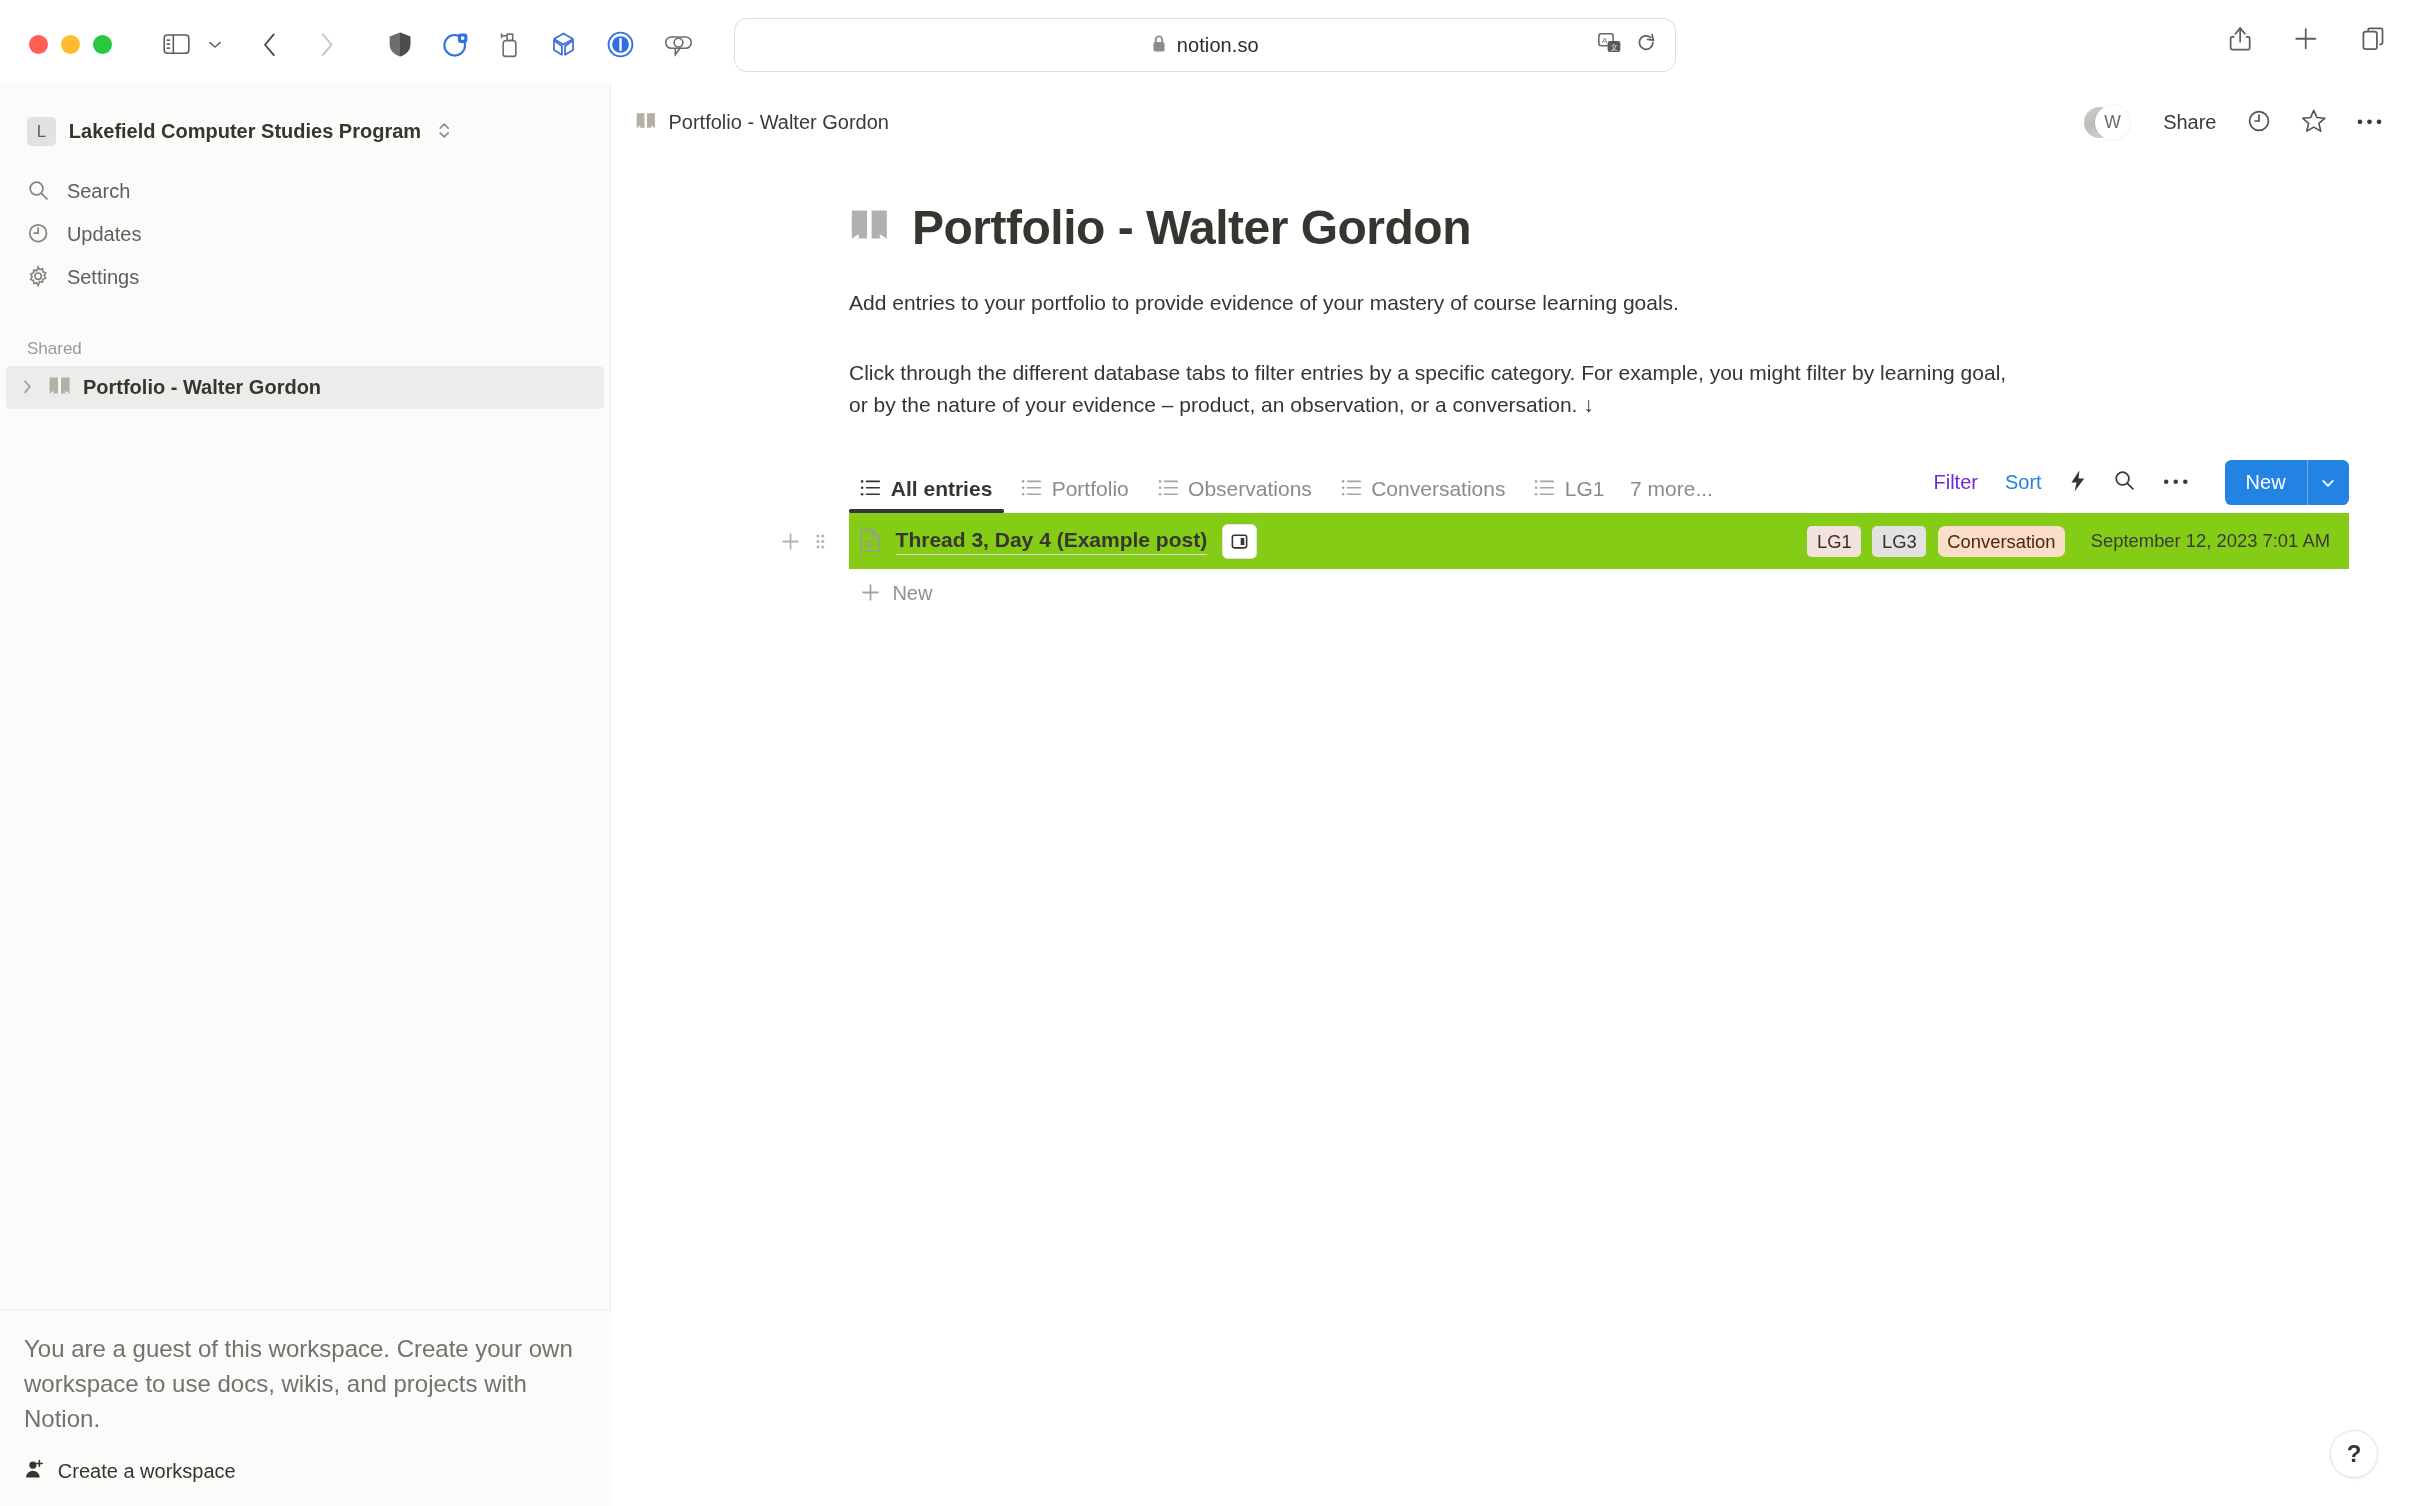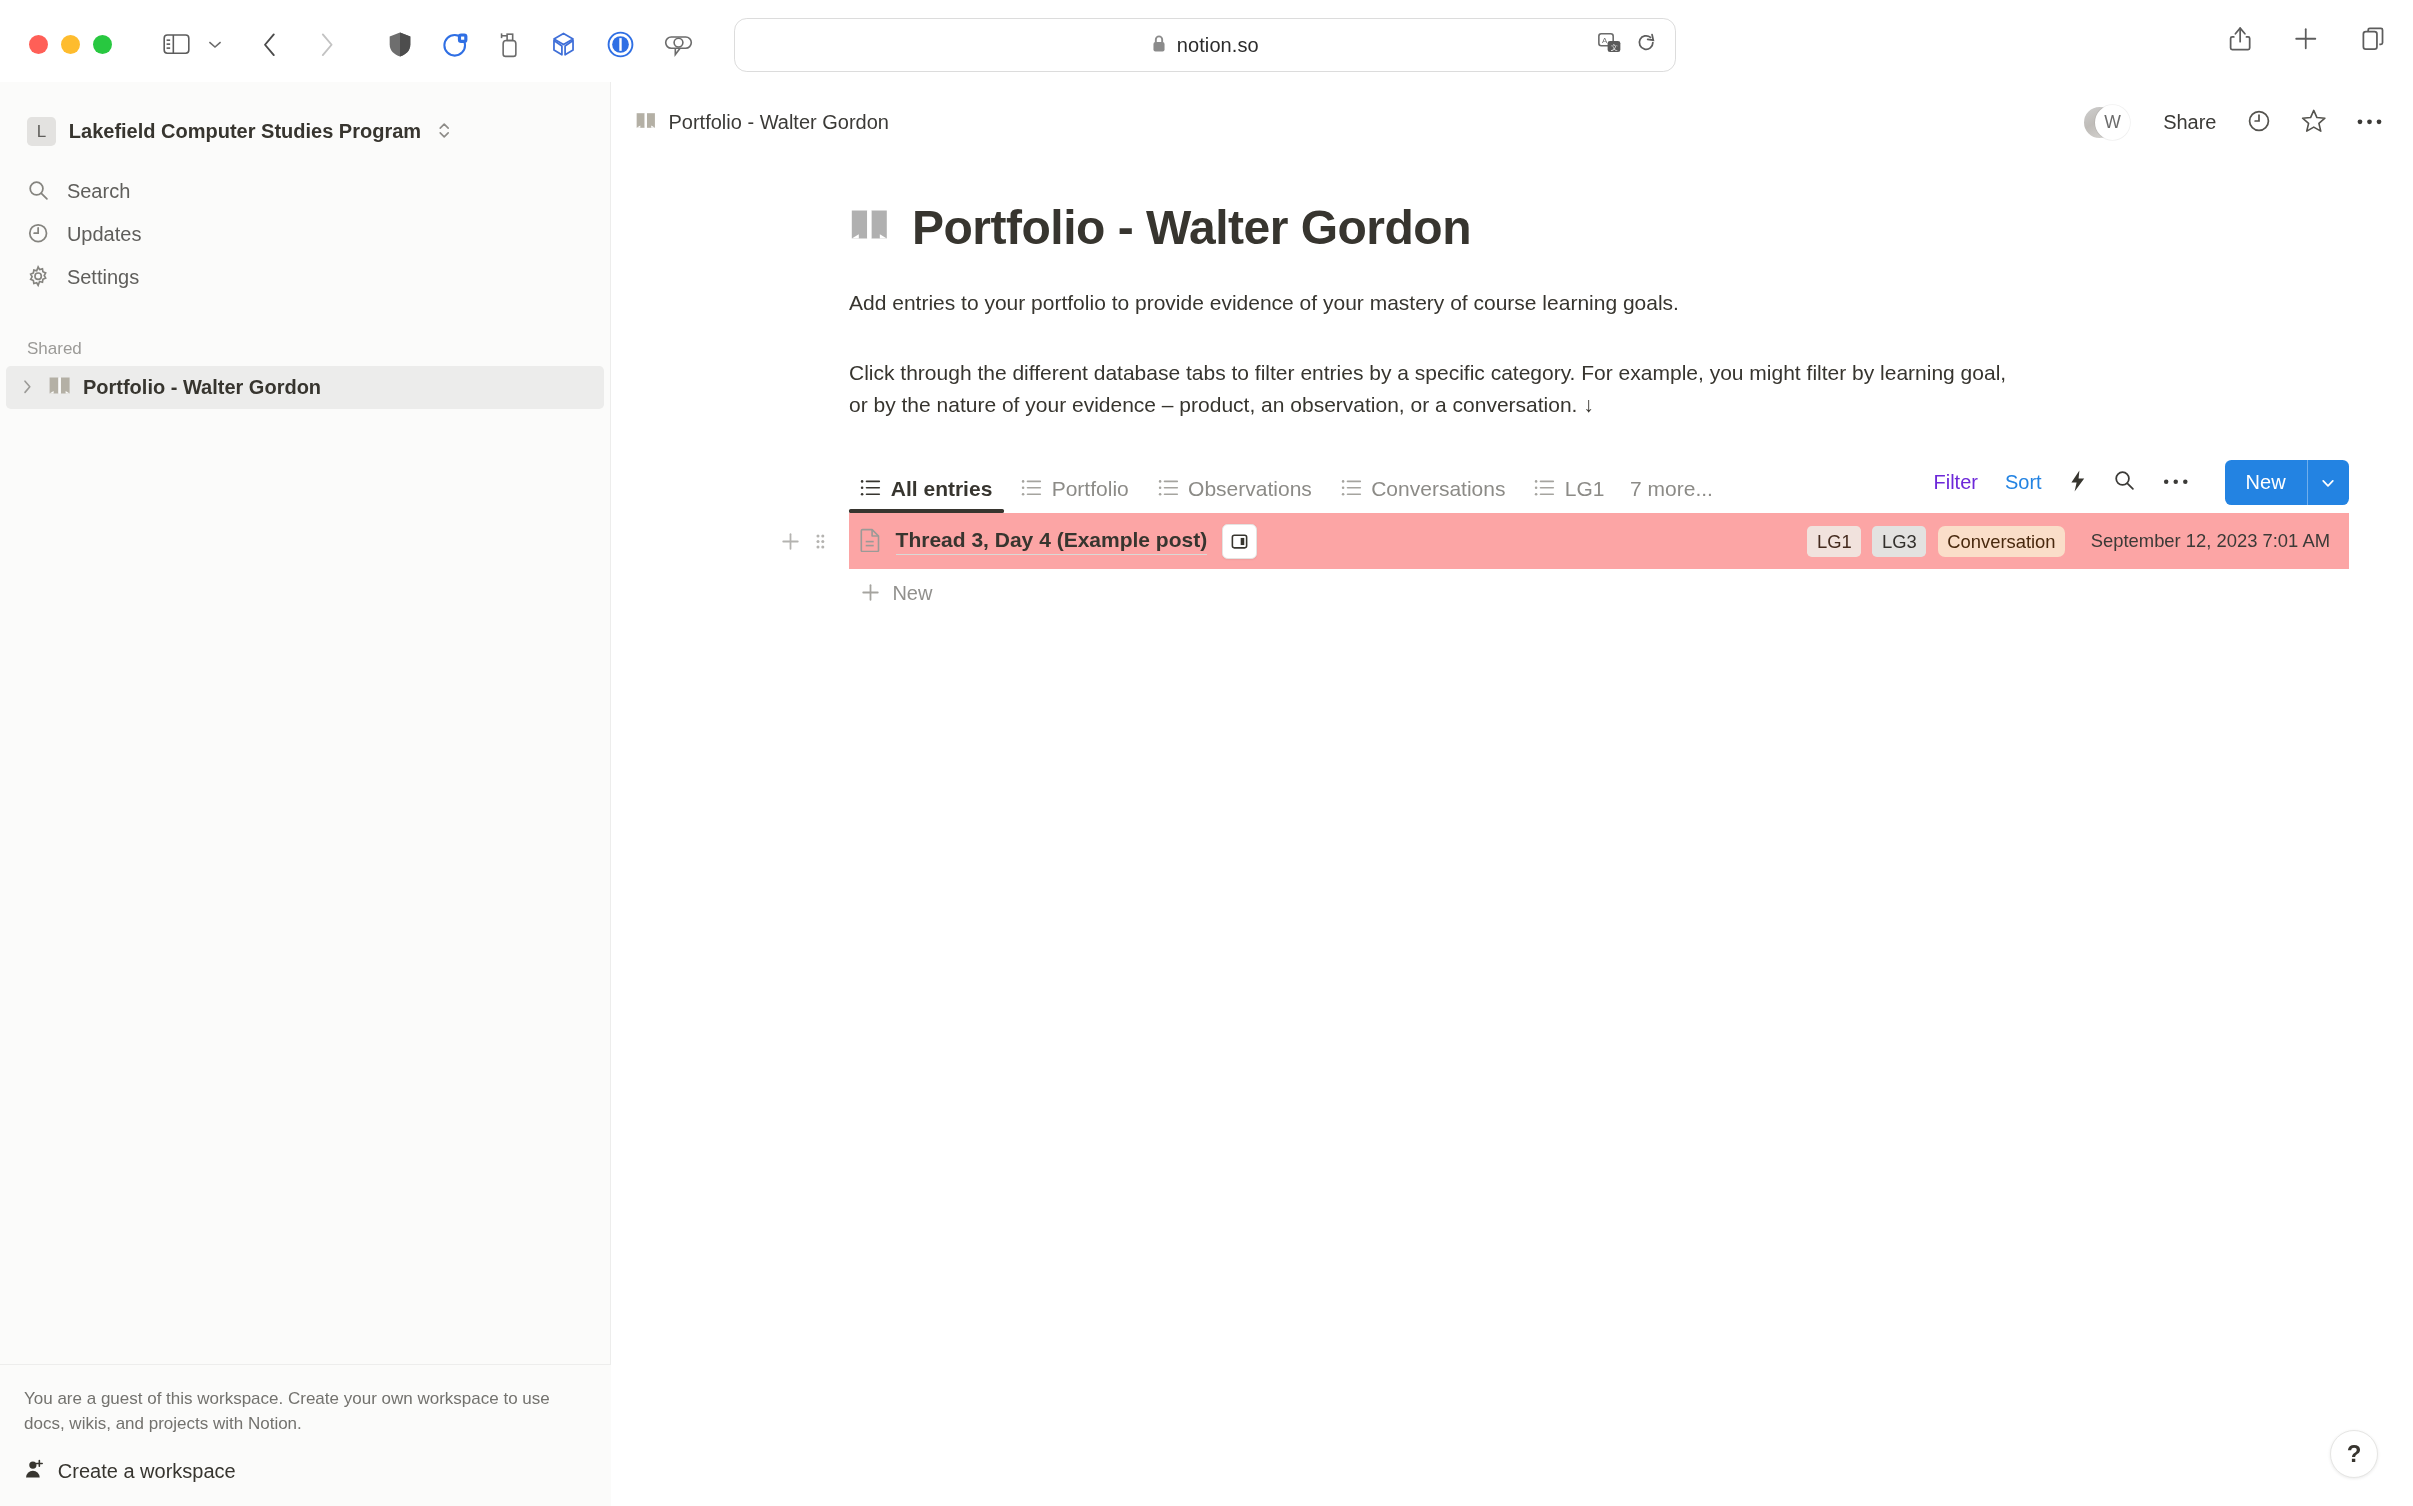--- a/index.html
+++ b/index.html
@@ -90,21 +90,21 @@
   }
   .page-arrow { color: #9b9a97; width: 19px; display: flex; justify-content: center; }
   .page-label { font-size: 20px; font-weight: 600; color: #37352f; }
 
   .sidebar-footer {
     position: absolute; bottom: 0; left: 0; width: 611px;
     border-top: 0.8px solid #ededec;
     padding: 22.3px 24px 24px 24px;
     background: #fbfbfa;
   }
-  .guest-text { font-size: 17px; line-height: 1.45; color: #73726e; }
+  .guest-text { font-size: 24px; line-height: 1.45; color: #73726e; }
   .create-ws { display: flex; align-items: center; gap: 12.8px; margin-top: 22.3px; }
   .create-ws-label { font-size: 20px; color: #37352f; }
 
   
   .main { position: absolute; top: 82px; left: 611px; width: 1802px; height: 1425px; background: #fff; }
 
   .topbar {
     height: 80px; display: flex; align-items: center;
     padding: 0 30px 0 24px;
   }
@@ -166,21 +166,21 @@
     background: #2383e2; border-radius: 6.4px; overflow: hidden; height: 45px;
   }
   .new-btn .lbl { display: flex; align-items: center; padding: 0 21px; color: #fff; font-size: 20px; font-weight: 500; }
   .new-btn .sep { width: 0.8px; background: rgba(255,255,255,.35); }
   .new-btn .caret { display: flex; align-items: center; padding: 0 12.8px; color: #fff; }
 
   .db-divider { height: 0.8px; background: #e9e9e7; width: 1500px; }
 
   .db-row {
     display: flex; align-items: center;
-    height: 56px; background: #fca5a5;
+    height: 56px; background: #84cc16;
     position: relative;
   }
   .row-gutter {
     position: absolute; left: -69px; top: 0; height: 56px;
     display: flex; align-items: center; gap: 12.8px;
   }
   .gutter-icon { color: #b4b3b0; display: flex; align-items: center; }
   .row-main { display: flex; align-items: center; gap: 14.4px; padding-left: 11.2px; }
   .row-title {
     font-size: 21px; font-weight: 600; color: #37352f;

